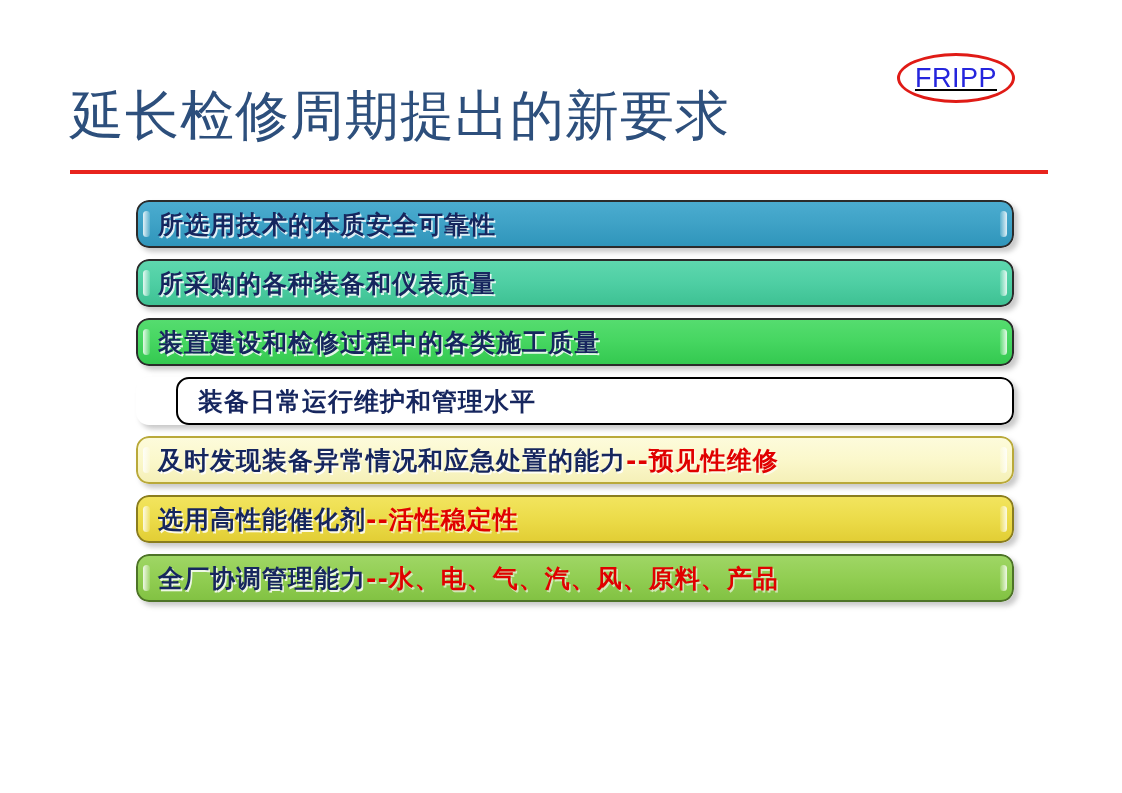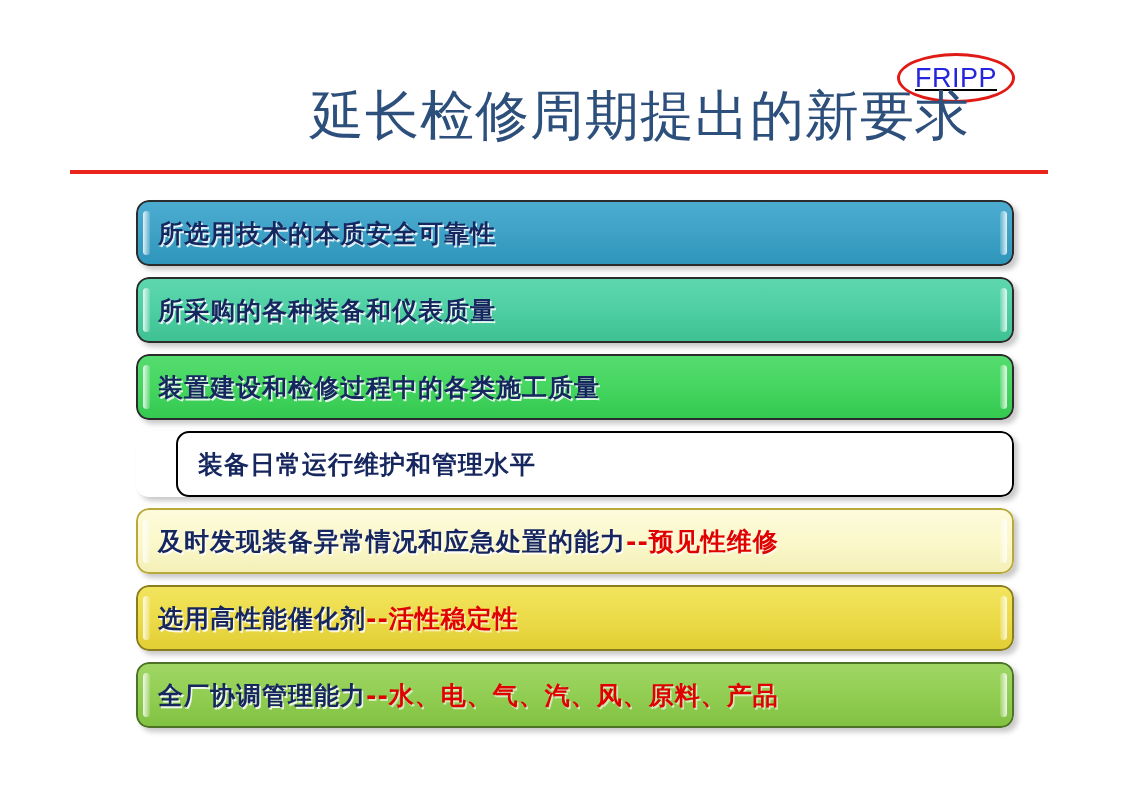--- a/index.html
+++ b/index.html
@@ -42,21 +42,21 @@
     line-height: 1;
     font-family: "Liberation Sans", sans-serif;
   }
 
   
   .title {
     position: absolute;
     left: 70px;
     top: 86px;
     width: 900px;
-    text-align: right;
+    text-align: left;
     color: #2d4f7c;
     font-size: 54px;
     font-weight: normal;
     letter-spacing: 1px;
     line-height: 1.1;
     white-space: nowrap;
     font-family: "DejaVu Sans", "Liberation Sans", sans-serif;
   }
   .title-rule {
     position: absolute;
@@ -69,21 +69,21 @@
 
   
   .rows {
     position: absolute;
     left: 136px;
     top: 200px;
     width: 878px;
   }
   .row {
     position: relative;
-    height: 66px;
+    height: 48px;
     margin-bottom: 11px;
     border-radius: 13px;
     box-sizing: border-box;
     display: flex;
     align-items: center;
     overflow: hidden;
   }
   .row-inner {
     position: relative;
     z-index: 2;

